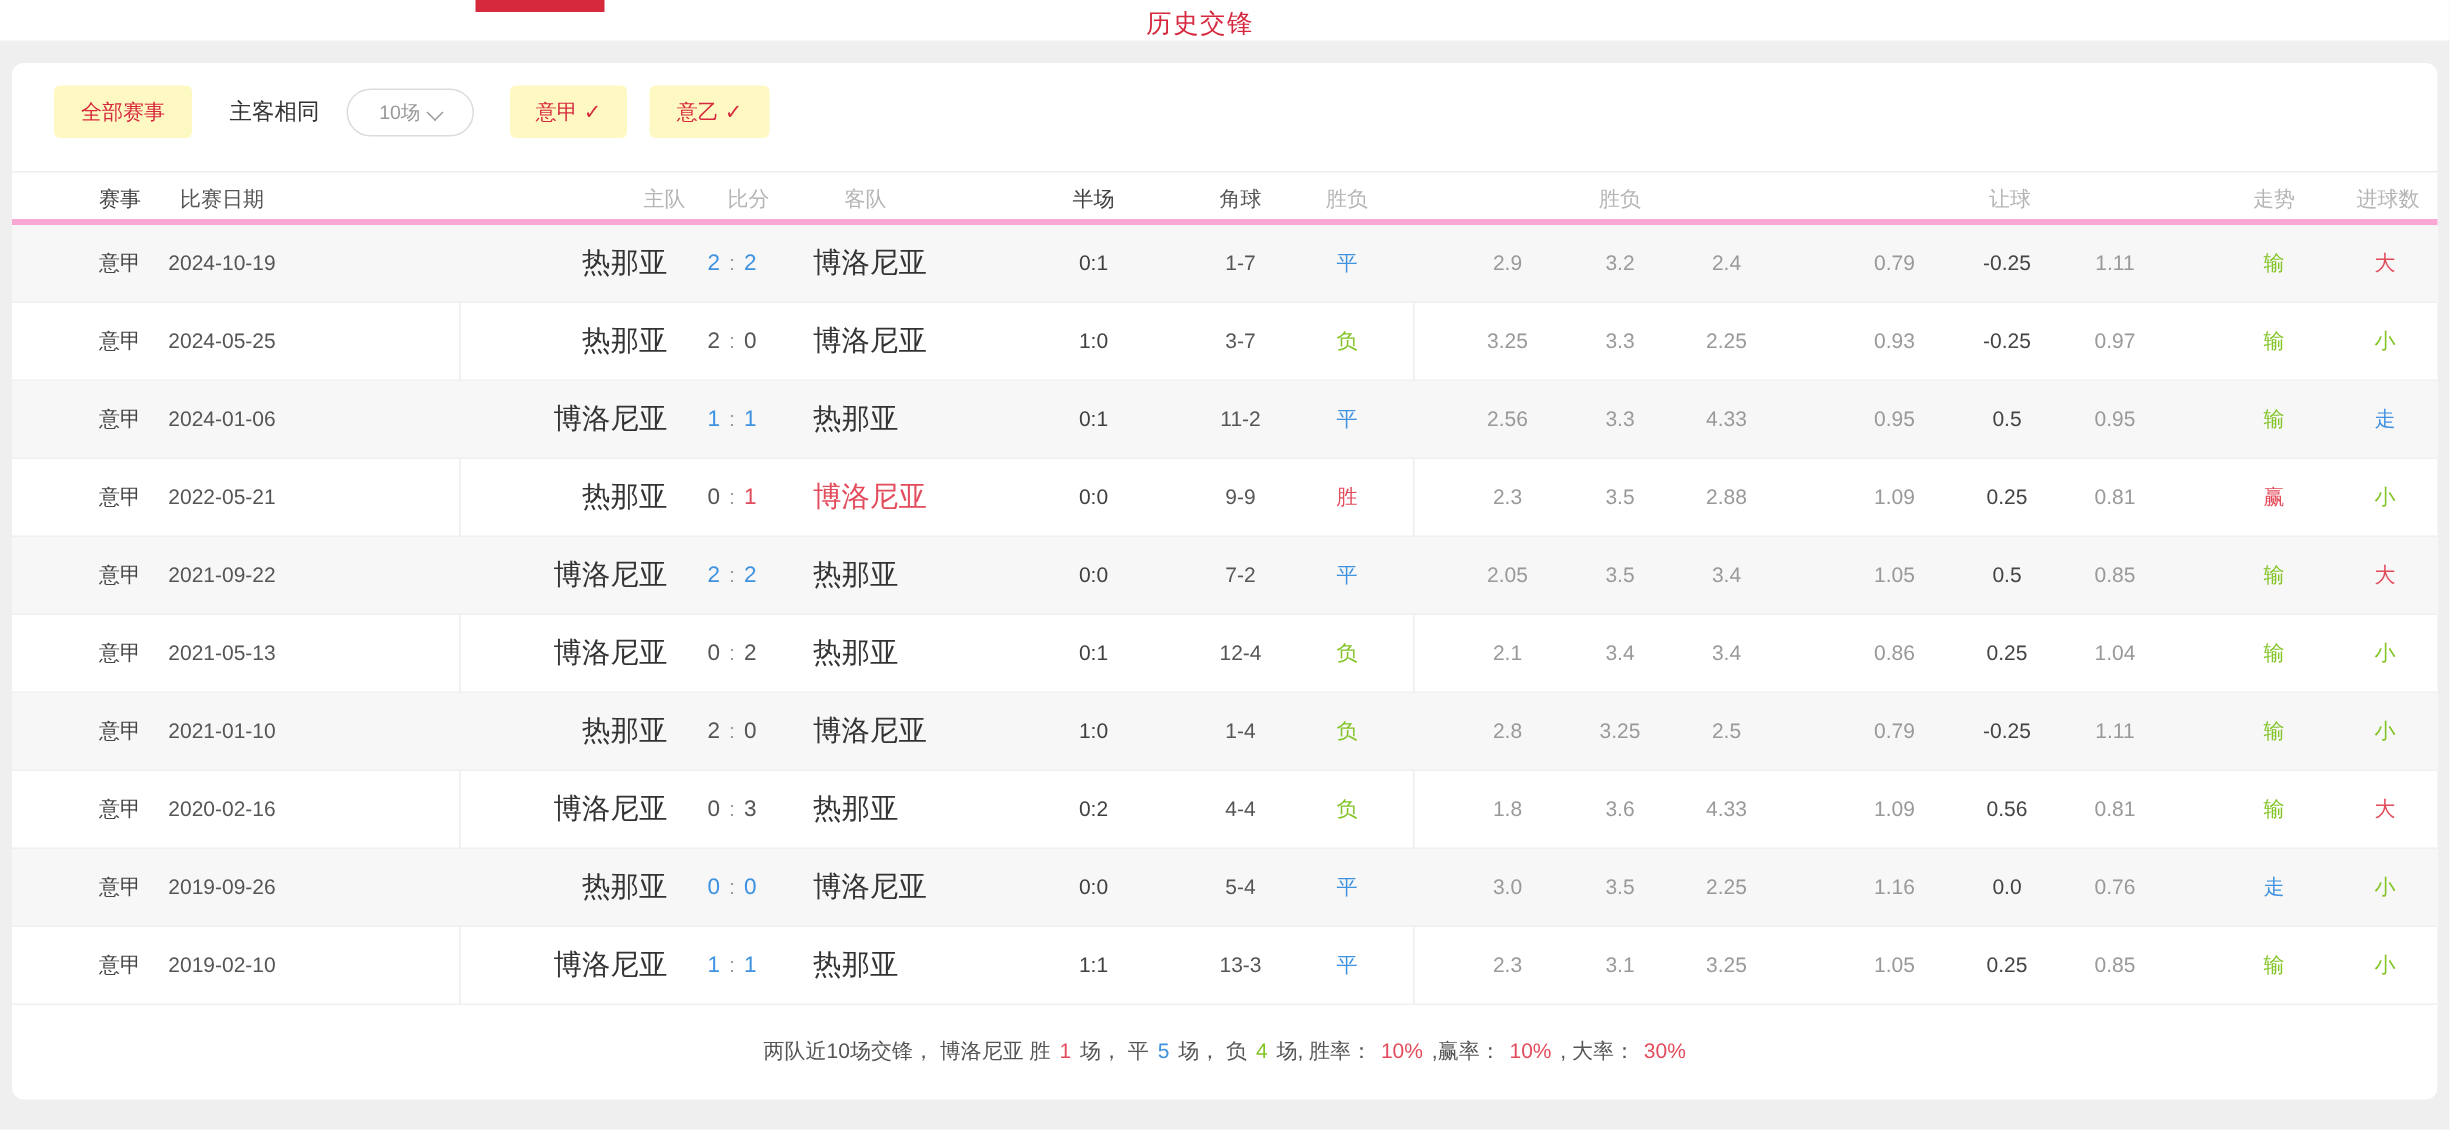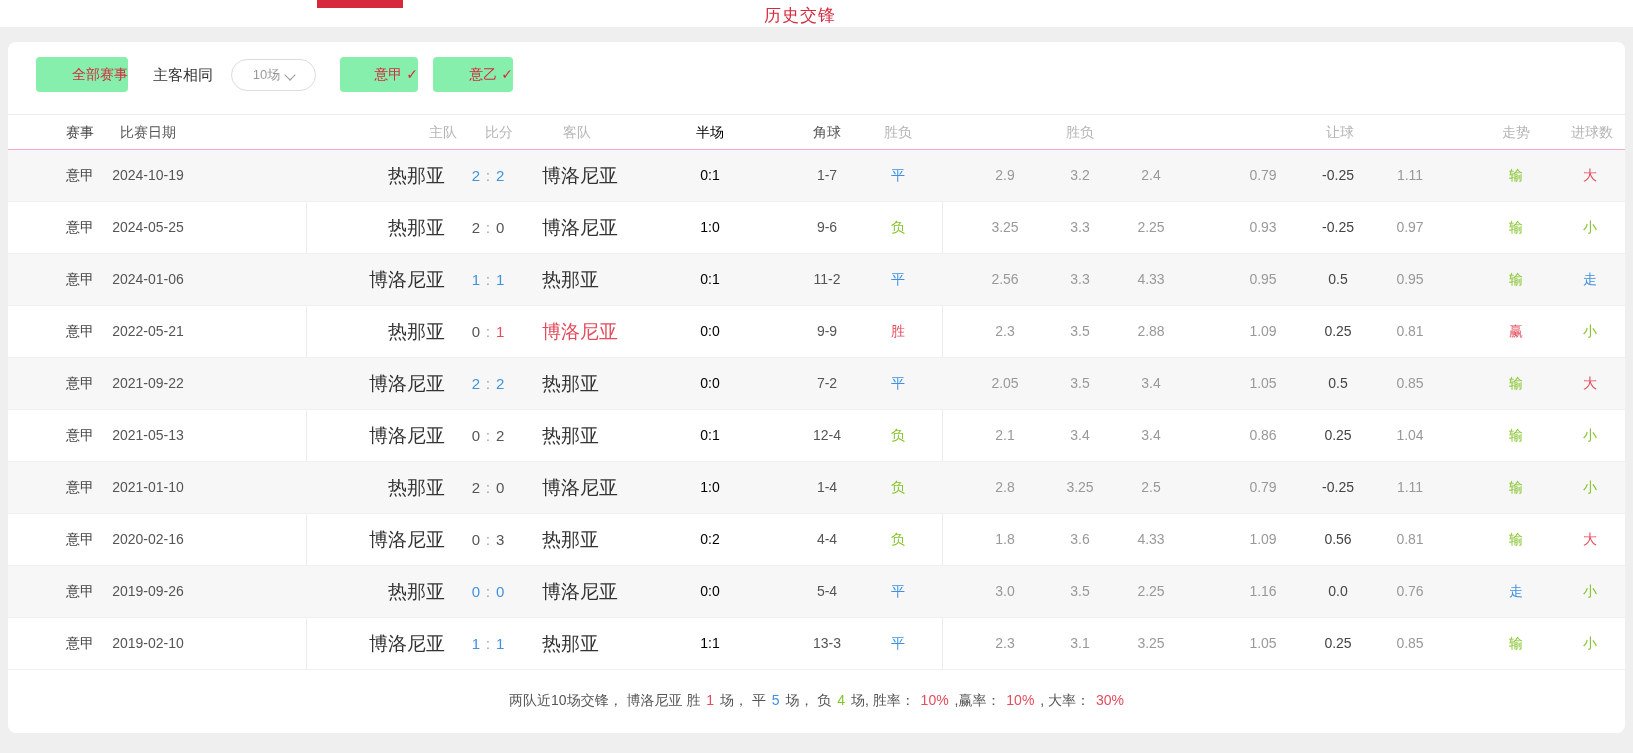--- a/index.html
+++ b/index.html
@@ -24,59 +24,59 @@
     font-size:17px;color:var(--accent);letter-spacing:1px;font-family:Liberation Mono, monospace;
   }
   
   .card{
     position:absolute;left:8px;top:42px;width:1617px;height:691px;
     background:#fff;border-radius:8px;
   }
   
   .filter-bar{position:relative;height:73px;border-bottom:1px solid #ededed}
   .f-btn{
-    position:absolute;top:15px;height:35px;line-height:35px;text-align:right;
-    background:#86efac;border-radius:4px;font-size:14px;color:var(--accent);cursor:pointer;
+    position:absolute;top:15px;height:35px;line-height:35px;text-align:center;
+    background:#fef9c3;border-radius:4px;font-size:14px;color:var(--accent);cursor:pointer;
   }
   .f-btn .check-glyph{margin-left:4px;font-size:14px}
   .btn-all{left:28px;width:92px}
   .btn-sa{left:332px;width:78px}
   .btn-sb{left:425px;width:80px}
   .f-label{
     position:absolute;top:15px;left:145px;height:35px;line-height:35px;
     font-size:15px;color:#333;
   }
   .f-pill{
     position:absolute;top:17px;left:223px;width:85px;height:32px;line-height:30px;
     border:1px solid #dcdcdc;border-radius:16px;text-align:center;
     font-size:13px;color:#999;cursor:pointer;
   }
   .chev{
     display:inline-block;width:8px;height:8px;margin-left:6px;margin-bottom:2px;
     border-right:1px solid #999;border-bottom:1px solid #999;
     transform:rotate(45deg);vertical-align:middle;
   }
   
-  .thead{position:relative;height:35px;border-bottom:1px solid #f9a8d4;
+  .thead{position:relative;height:35px;border-bottom:4px solid #f9a8d4;
     font-size:14px;color:#b5b5b5}
   .thead .cell{line-height:34px}
   .rows{position:relative}
   .row{position:relative;height:52px;border-bottom:1px solid #f0f0f0}
   .row.odd{background:#f7f7f7}
   .v-div{position:absolute;top:0;bottom:0;width:1px;background:#ececec}
   .vd1{left:298px}.vd2{left:934px}
   .cell{position:absolute;top:0;line-height:51px;font-size:14px;white-space:nowrap}
   .ctr{transform:translateX(-50%)}
   
   .x-league{left:72px;color:#444}
   .x-date{left:140px;color:#555}
   .x-home{left:257px;width:180px;text-align:right}
   .x-score{left:480px}
   .x-away{left:534px}
-  .x-half{left:702px;color:#000000}
+  .x-half{left:721px;color:#404040}
   .x-corner{left:819px;color:#555}
   .x-result{left:890px}
   .x-o1{left:997px}.x-o2{left:1072px}.x-o3{left:1143px}
   .x-h1{left:1255px}.x-h3{left:1402px}
   .x-h2{left:1330px;color:#444}
   .x-trend{left:1508px}
   .x-goals{left:1582px}
   
   .x-hhome{left:435px}.x-hscore{left:491px}.x-haway{left:569px}
   .x-hodds{left:1072px}.x-hhcp{left:1332px}.x-hgoals{left:1584px}
@@ -154,21 +154,21 @@
         <span class="cell ctr x-trend c-green">输</span>
         <span class="cell ctr x-goals c-red">大</span>
       </div>
       <div class="row even">
         <span class="cell ctr x-league">意甲</span>
         <span class="cell ctr x-date">2024-05-25</span>
         <span class="cell x-home team ">热那亚</span>
         <span class="cell ctr x-score"><span class="score-num c-dark">2</span><span class="score-colon">:</span><span class="score-num c-dark">0</span></span>
         <span class="cell x-away team ">博洛尼亚</span>
         <span class="cell ctr x-half">1:0</span>
-        <span class="cell ctr x-corner">9-6</span>
+        <span class="cell ctr x-corner">3-7</span>
         <span class="cell ctr x-result c-green">负</span>
         <span class="cell ctr odds x-o1">3.25</span>
         <span class="cell ctr odds x-o2">3.3</span>
         <span class="cell ctr odds x-o3">2.25</span>
         <span class="cell ctr x-h1 odds">0.93</span>
         <span class="cell ctr x-h2">-0.25</span>
         <span class="cell ctr x-h3 odds">0.97</span>
         <span class="cell ctr x-trend c-green">输</span>
         <span class="cell ctr x-goals c-green">小</span>
       </div>

